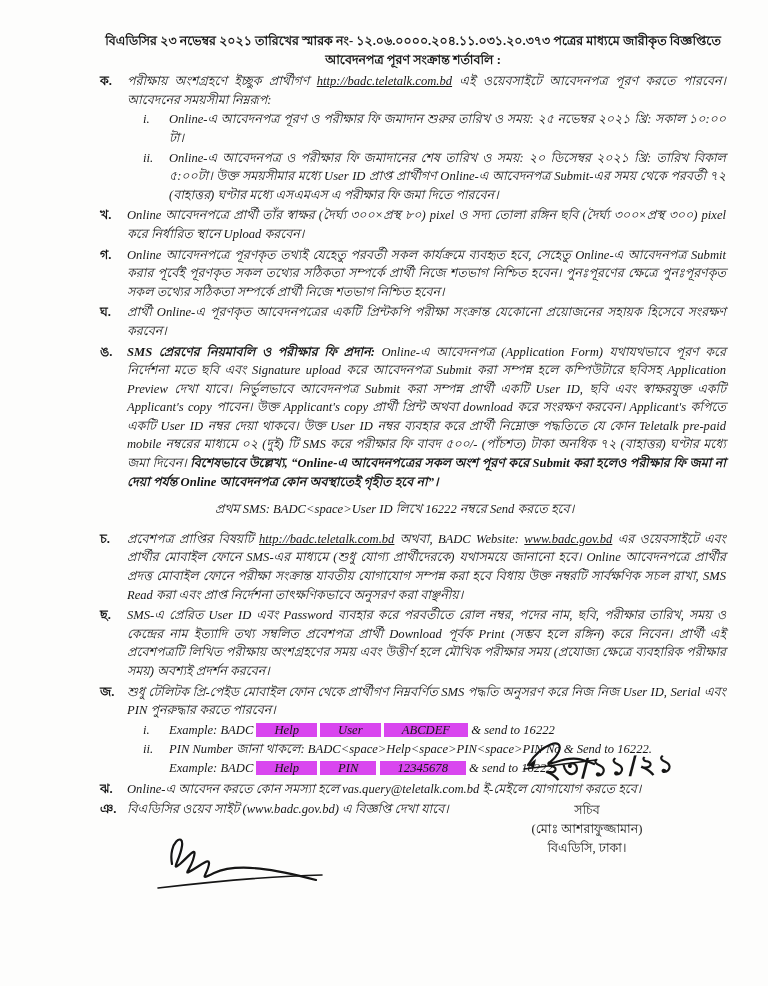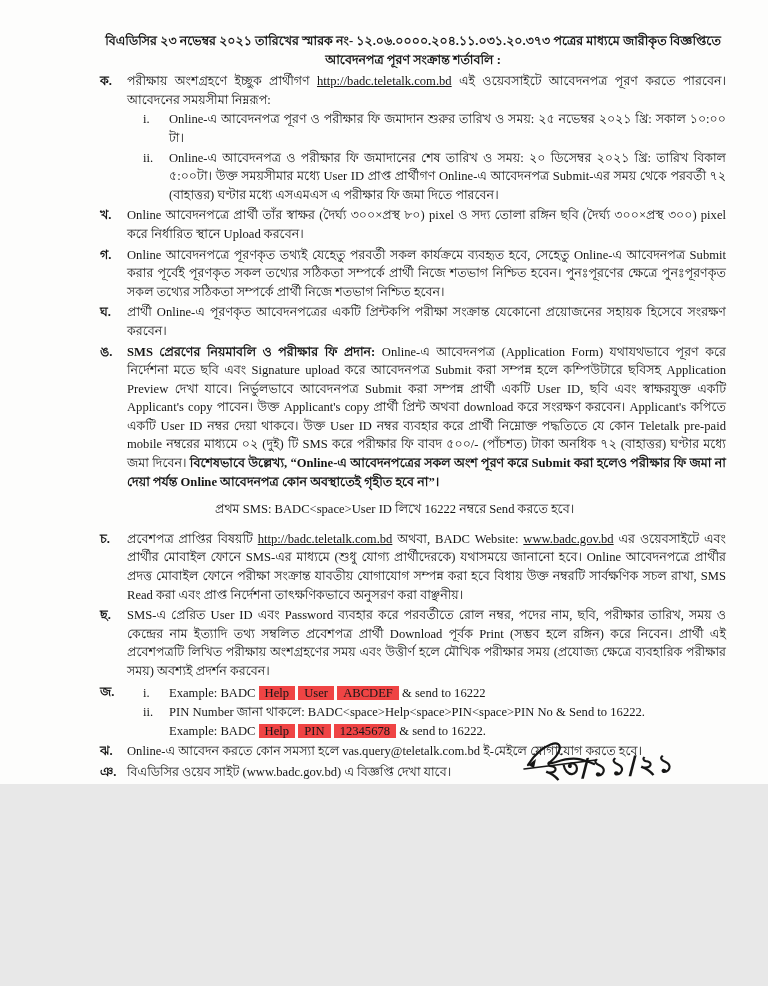--- a/index.html
+++ b/index.html
@@ -1,40 +1,40 @@
 <!DOCTYPE html>
 <html><head>
 <meta charset="utf-8">
 <style>
   html,body{margin:0;padding:0;background:#e8e8e8;}
   .page{
     position:relative;
-    width:768px;height:784px;
+    width:768px;height:986px;
     background:#fdfdfc;
     font-family:"Liberation Serif","DejaVu Serif",serif;
     color:#161616;
     overflow:hidden;
     box-shadow:0 0 4px rgba(0,0,0,.25);
   }
   .content{
     position:absolute;left:100px;top:32px;width:626px;
     font-size:12.6px;line-height:18.6px;
   }
   .header{ text-align:center;font-weight:bold;margin-bottom:3px;}
   .header div{margin:0;}
   .item{display:flex;margin-top:2px;}
   .marker{flex:0 0 27px;font-weight:bold;}
-  .body{flex:1;text-align:justify;}
+  .body{flex:1;text-align:justify;font-style:italic;}
   .sub{display:flex;margin-left:16px;margin-top:1px;}
   .submarker{flex:0 0 26px;}
   .subbody{flex:1;text-align:justify;}
   .sms-block{margin:9px 0 9px 88px;}
   .u{text-decoration:underline;}
   .b{font-weight:bold;}
-  .hl{background:#ef4444;padding:0 6px;}
+  .hl{background:#d946ef;padding:0 18px;}
   .sign-block{
     position:absolute;left:498px;top:739px;width:178px;
     text-align:center;font-size:12.6px;line-height:19px;
   }
   .sign-scrawl{position:relative;height:62px;}
   .sign-date{
     position:absolute;left:46px;top:18px;
     font-size:25px;font-weight:bold;
     transform:rotate(-3deg);
     letter-spacing:2px;white-space:nowrap;
@@ -101,20 +101,21 @@
     </div>
 
     <div class="item">
       <span class="marker">ছ.</span>
       <div class="body">SMS-এ প্রেরিত User ID এবং Password ব্যবহার করে পরবর্তীতে রোল নম্বর, পদের নাম, ছবি, পরীক্ষার তারিখ, সময় ও কেন্দ্রের নাম ইত্যাদি তথ্য সম্বলিত প্রবেশপত্র প্রার্থী Download পূর্বক Print (সম্ভব হলে রঙ্গিন) করে নিবেন। প্রার্থী এই প্রবেশপত্রটি লিখিত পরীক্ষায় অংশগ্রহণের সময় এবং উত্তীর্ণ হলে মৌখিক পরীক্ষার সময় (প্রযোজ্য ক্ষেত্রে ব্যবহারিক পরীক্ষার সময়) অবশ্যই প্রদর্শন করবেন।</div>
     </div>
 
     <div class="item">
       <span class="marker">জ.</span>
       <div class="body">
+        <span>শুধু টেলিটক প্রি-পেইড মোবাইল ফোন থেকে প্রার্থীগণ নিম্নবর্ণিত SMS পদ্ধতি অনুসরণ করে নিজ নিজ User ID,  Serial এবং PIN  পুনরুদ্ধার করতে পারবেন।</span>
         <div class="sub">
           <span class="submarker">i.</span>
           <div class="subbody">
             <div>
               <span>Example: BADC</span>
               <span class="hl">Help</span>
               <span class="hl">User</span>
               <span class="hl">ABCDEF</span>
               <span>&amp; send to 16222</span>
             </div>

